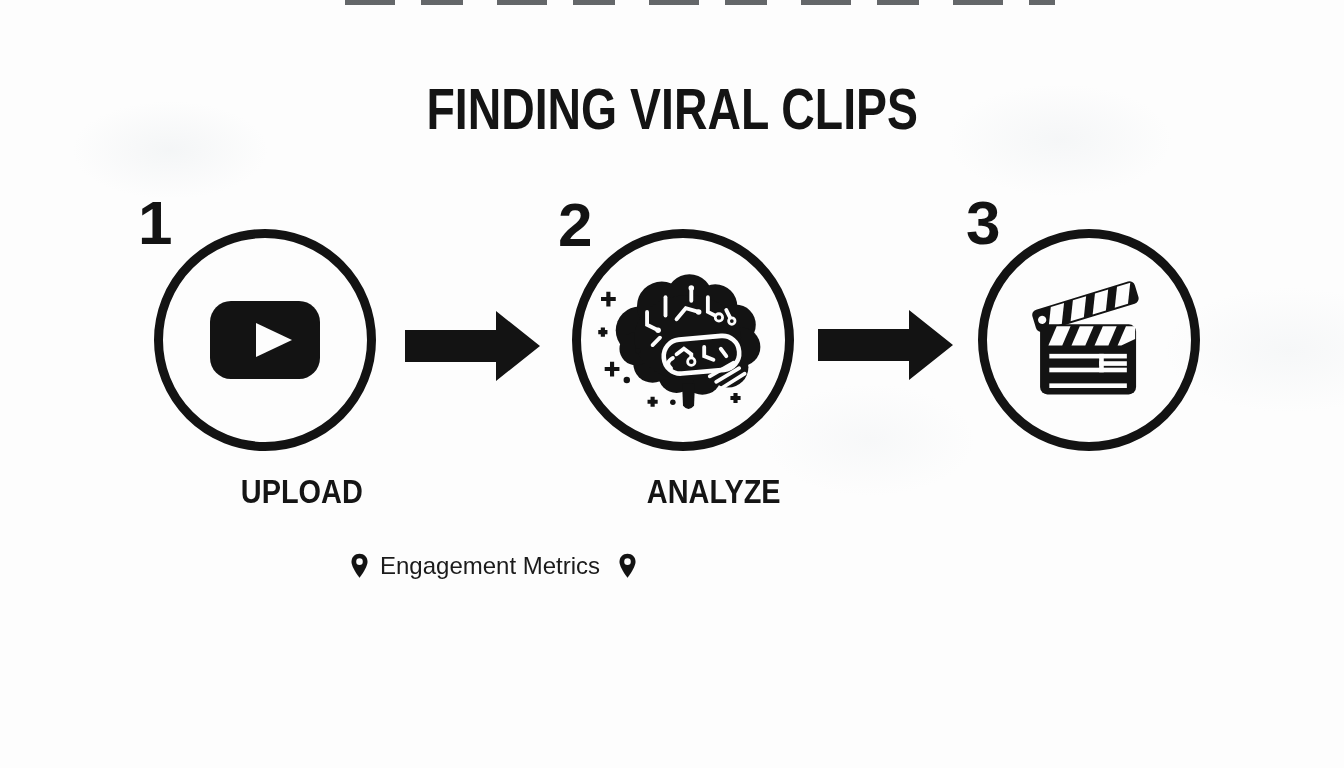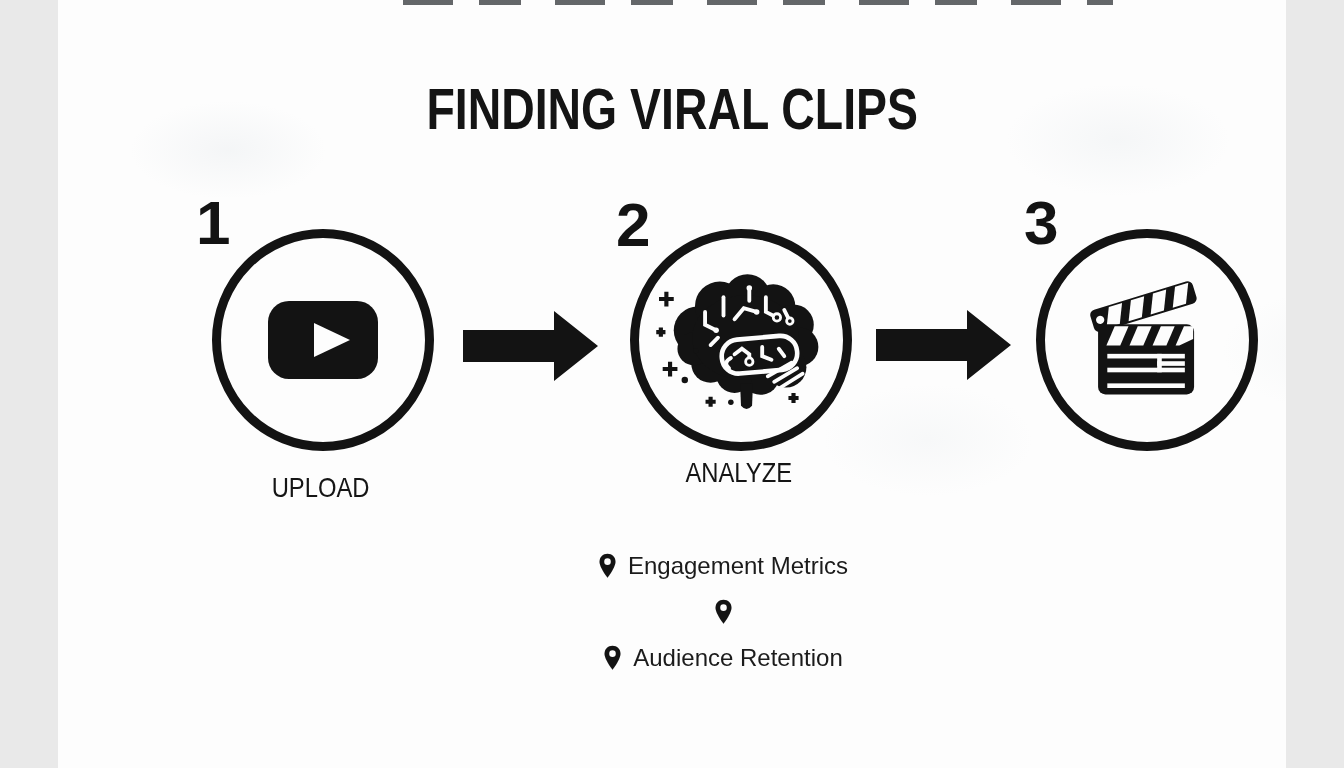--- a/index.html
+++ b/index.html
@@ -2,21 +2,21 @@
 <html><head>
 <meta charset="utf-8">
 <style>
   html,body{margin:0;padding:0;}
   body{
     font-family:"Liberation Sans","DejaVu Sans",sans-serif;
     background:#e9e9e9;
   }
   .canvas{
     position:relative;
-    width:1228px;height:768px;
+    width:1344px;height:768px;
     margin:0 auto;
     overflow:hidden;
     color:#131313;
     background:
       radial-gradient(140px 70px at 170px 150px, rgba(203,212,218,0.18), transparent 70%),
       radial-gradient(160px 80px at 1060px 140px, rgba(203,212,218,0.16), transparent 70%),
       radial-gradient(180px 90px at 1290px 350px, rgba(203,212,218,0.14), transparent 70%),
       radial-gradient(150px 80px at 870px 440px, rgba(203,212,218,0.12), transparent 70%),
       #fdfdfd;
   }
@@ -40,29 +40,29 @@
     position:absolute;
     font-size:62px;font-weight:bold;line-height:1;color:#131313;
   }
   .circle{
     position:absolute;width:222px;height:222px;box-sizing:border-box;
     border:9px solid #131313;border-radius:50%;
     display:flex;align-items:center;justify-content:center;
     background:transparent;
   }
   .step-label{
-    position:absolute;width:222px;text-align:center;
-    font-size:28px;font-weight:normal;line-height:1;color:#151515;
+    position:absolute;width:222px;text-align:right;
+    font-size:34px;font-weight:bold;line-height:1;color:#151515;
     white-space:nowrap;
   }
   .arrow{position:absolute;width:135px;height:70px;}
 
   .points{
     position:absolute;left:350px;top:551px;width:630px;
-    display:flex;flex-direction:column;align-items:center;gap:18px;
+    display:flex;flex-direction:row;align-items:center;gap:18px;
   }
   .point-row{
     display:flex;align-items:center;gap:11px;
     font-size:24px;color:#1b1b1b;line-height:1.25;white-space:nowrap;
   }
   .point-row svg{flex:0 0 auto;display:block;}
   svg{display:block;}
 </style>
 </head>
 <body>
@@ -148,21 +148,21 @@
         <path d="M62 144 v11 M56.5 149.5 h11"></path>
         <path d="M152 140 v11 M146.5 145.5 h11"></path>
       </g>
       <g fill="#131313">
         <circle cx="34" cy="126" r="3.5"></circle>
         <circle cx="46" cy="94" r="2.8"></circle>
         <circle cx="84" cy="150" r="3"></circle>
       </g>
     </svg>
   </div>
-  <div class="step-label" style="left:570px;top:459px"><span class="squeeze85">ANALYZE</span></div>
+  <div class="step-label" style="left:570px;top:474px"><span class="squeeze85">ANALYZE</span></div>
 
   <svg class="arrow" style="left:818px;top:310px" viewBox="0 0 135 70" aria-hidden="true">
     <polygon points="0,19 91,19 91,0 135,35 91,70 91,51 0,51" fill="#131313"></polygon>
   </svg>
 
   <div class="step-number" style="left:966px;top:192px">3</div>
   <div class="circle" style="left:978px;top:229px">
     <svg width="120" height="120" viewBox="0 0 130 130" aria-hidden="true">
 
       <g transform="rotate(-17 18 52)">
@@ -202,22 +202,15 @@
         <circle cx="12" cy="11.3" r="4.3" fill="#fdfdfd"></circle>
       </svg>
       <span>Engagement Metrics</span>
     </div>
     <div class="point-row">
       <svg width="19" height="26" viewBox="0 0 24 34" aria-hidden="true">
         <path d="M12 1C6 1 1.5 5.6 1.5 11.5 C1.5 19 12 32.5 12 32.5 S22.5 19 22.5 11.5 C22.5 5.6 18 1 12 1 Z" fill="#131313"></path>
         <circle cx="12" cy="11.3" r="4.3" fill="#fdfdfd"></circle>
       </svg>
     </div>
-    <div class="point-row">
-      <svg width="19" height="26" viewBox="0 0 24 34" aria-hidden="true">
-        <path d="M12 1C6 1 1.5 5.6 1.5 11.5 C1.5 19 12 32.5 12 32.5 S22.5 19 22.5 11.5 C22.5 5.6 18 1 12 1 Z" fill="#131313"></path>
-        <circle cx="12" cy="11.3" r="4.3" fill="#fdfdfd"></circle>
-      </svg>
-      <span>Audience Retention</span>
-    </div>
   </div>
 
 </div>
 
 </body></html>

